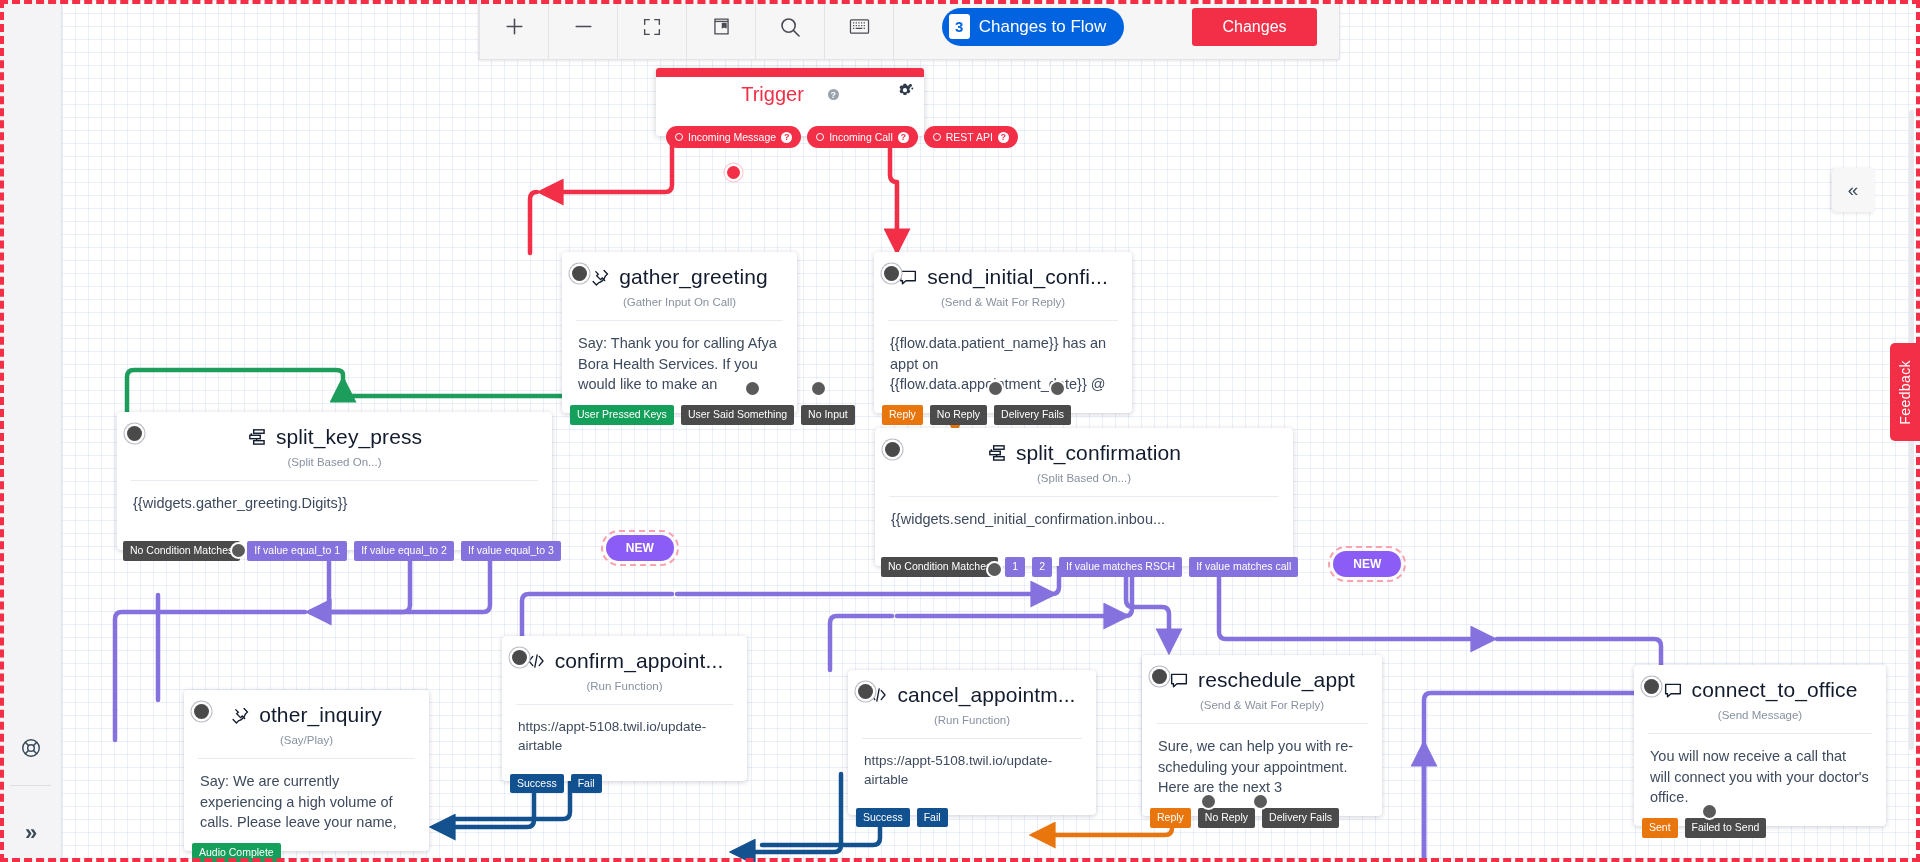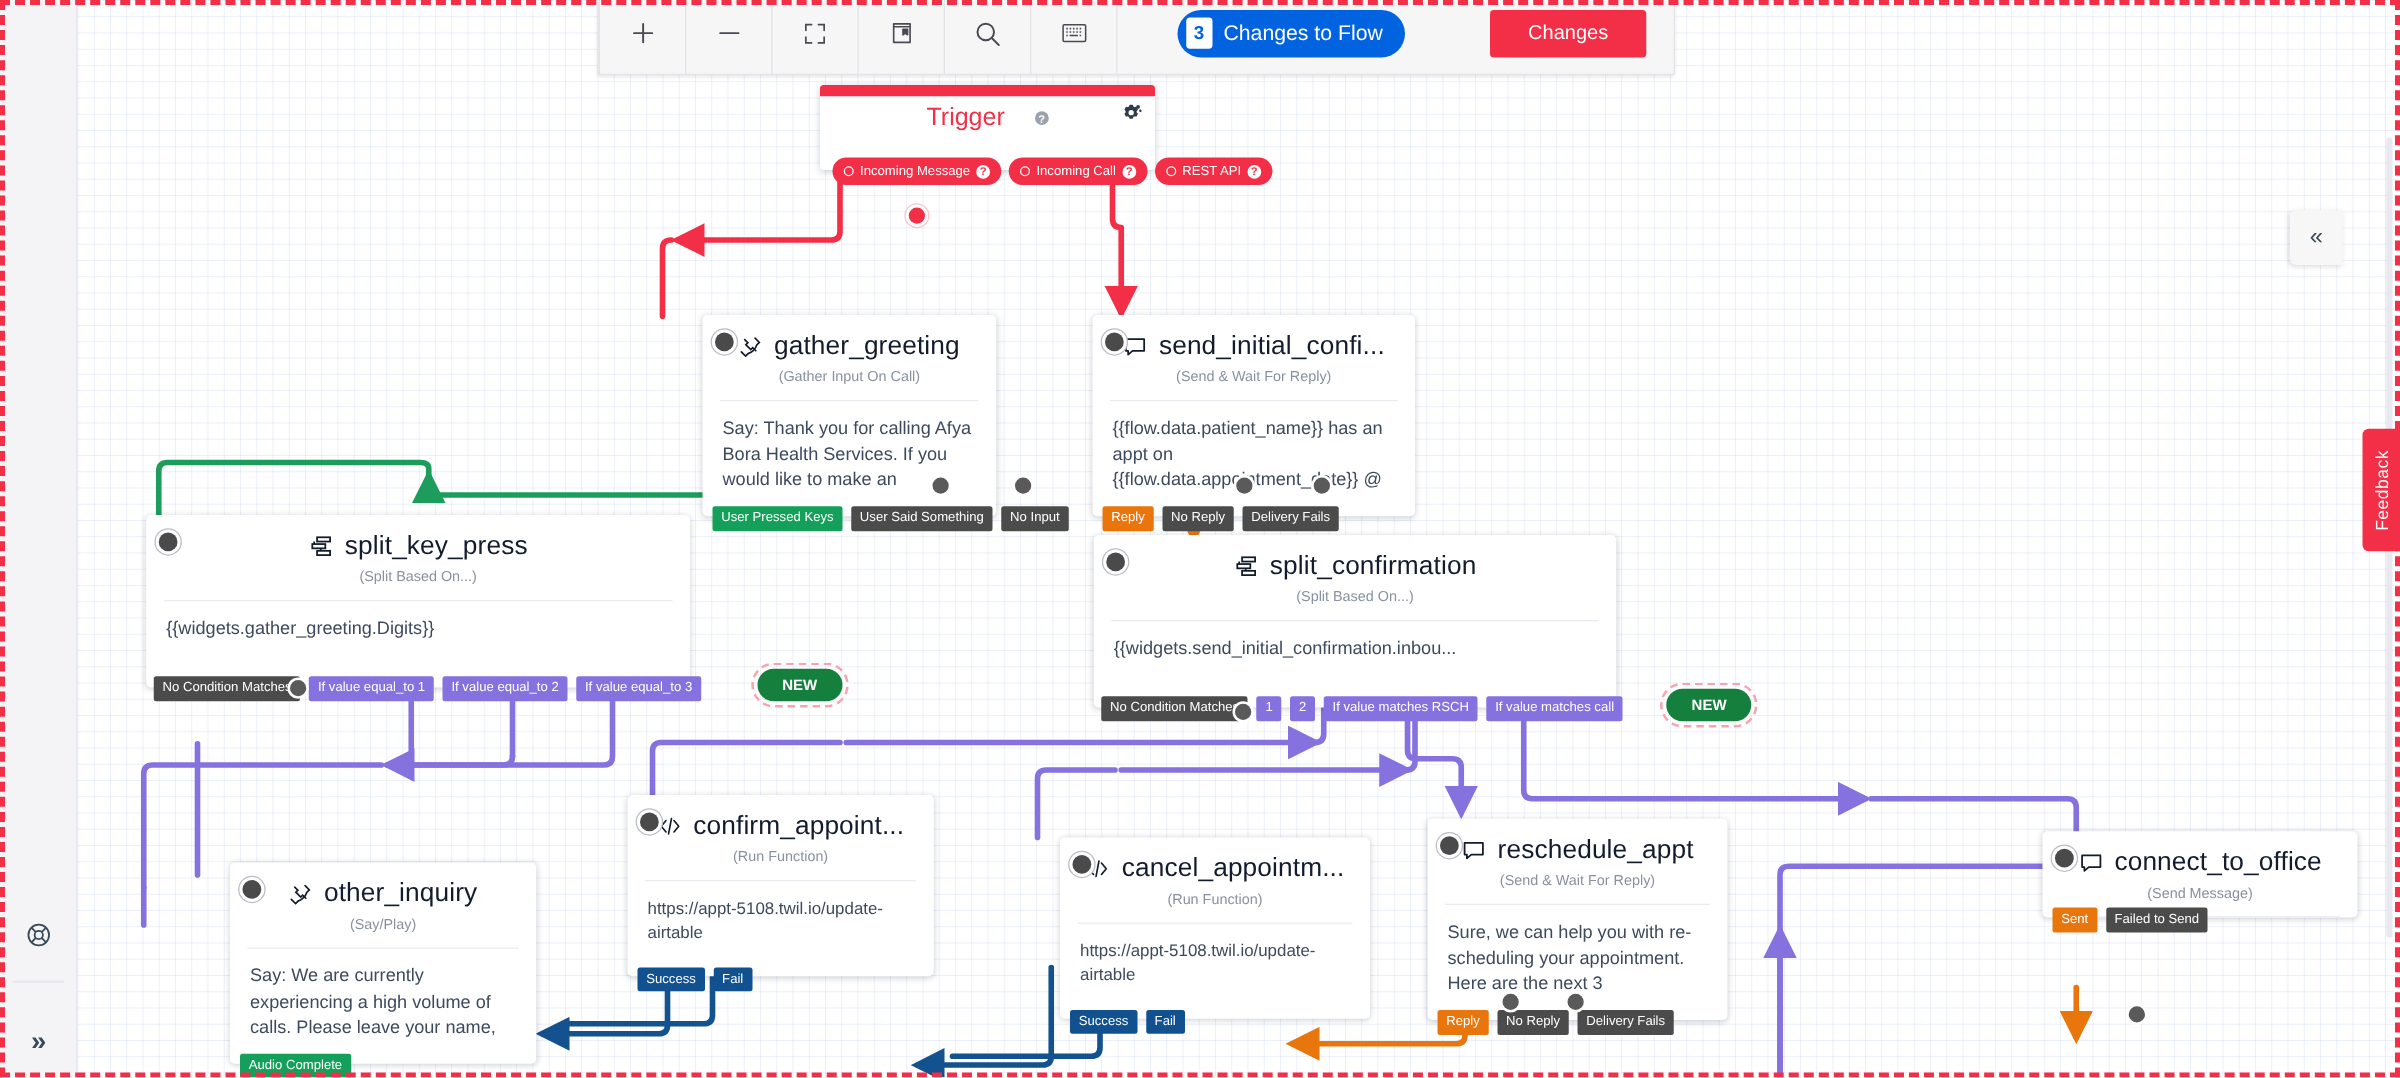--- a/index.html
+++ b/index.html
@@ -115,21 +115,21 @@
   .chip {
     font-size:10.5px; color:#fff; padding:4px 7px; border-radius:2px;
     white-space:nowrap; line-height:1.1; font-weight:500;
   }
   .chip.dark   { background:#4b4b4b; }
   .chip.green  { background:#14a05a; }
   .chip.orange { background:#e8760c; }
   .chip.purple { background:#8672de; }
   .chip.blue   { background:#12518f; }
   .chip-new {
-    background:#15803d; color:#fff; border-radius:14px; padding:6px 20px;
+    background:#8b5cf6; color:#fff; border-radius:14px; padding:6px 20px;
     font-size:12px; font-weight:600; outline:2px dashed #f8a3ae; outline-offset:3px;
   }
 
   
   #trigger-node {
     position:absolute; width:268px; background:#fff; border-radius:3px;
     box-shadow:0 1px 6px rgba(20,30,60,.22); z-index:60;
   }
   #trigger-node .tbar { height:9px; background:#f22f46; border-radius:3px 3px 0 0; }
   #trigger-node .ttitle { text-align:center; font-size:20px; color:#f22f46; padding:6px 0 2px; display:flex; justify-content:center; align-items:center; gap:24px;}
@@ -474,20 +474,21 @@
         <span class="nicon">
           <svg width="20" height="20" viewBox="0 0 24 24" fill="none" stroke="currentColor" stroke-width="1.7" stroke-linejoin="round">
               <path d="M3.2 5.2h17.6v11.2H9.6L5.4 20v-3.6H3.2z"></path>
             </svg>
         </span>
         <span>connect_to_office</span>
       </div>
       <div class="nsub">(Send Message)</div>
     </div>
     <div class="ndiv"></div>
+    <div class="nbody">You will now receive a call that will connect you with your doctor's office.</div>
     <div class="chips">
       <span class="chip orange">Sent</span>
       <span class="chip dark">Failed to Send</span>
     </div>
   </div>
 
   <div id="collapse-handle">
     <span>«</span>
   </div>
   <div id="right-scroll"></div>

